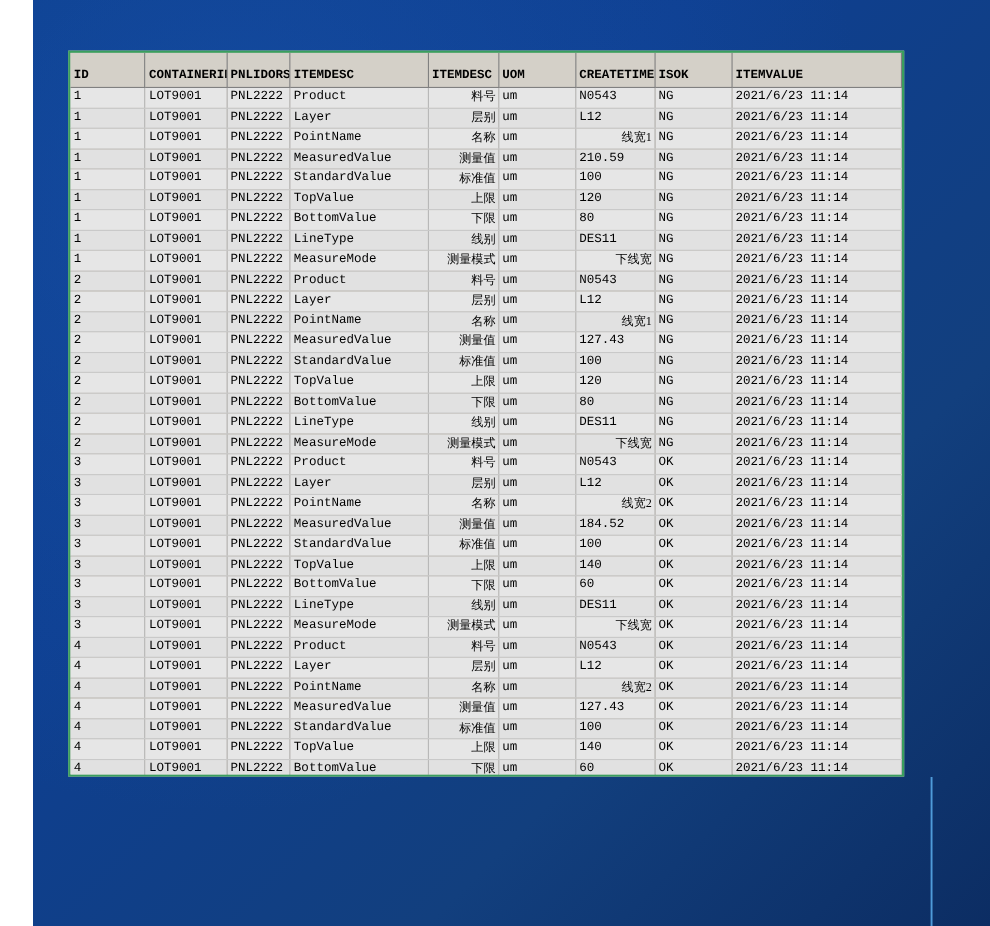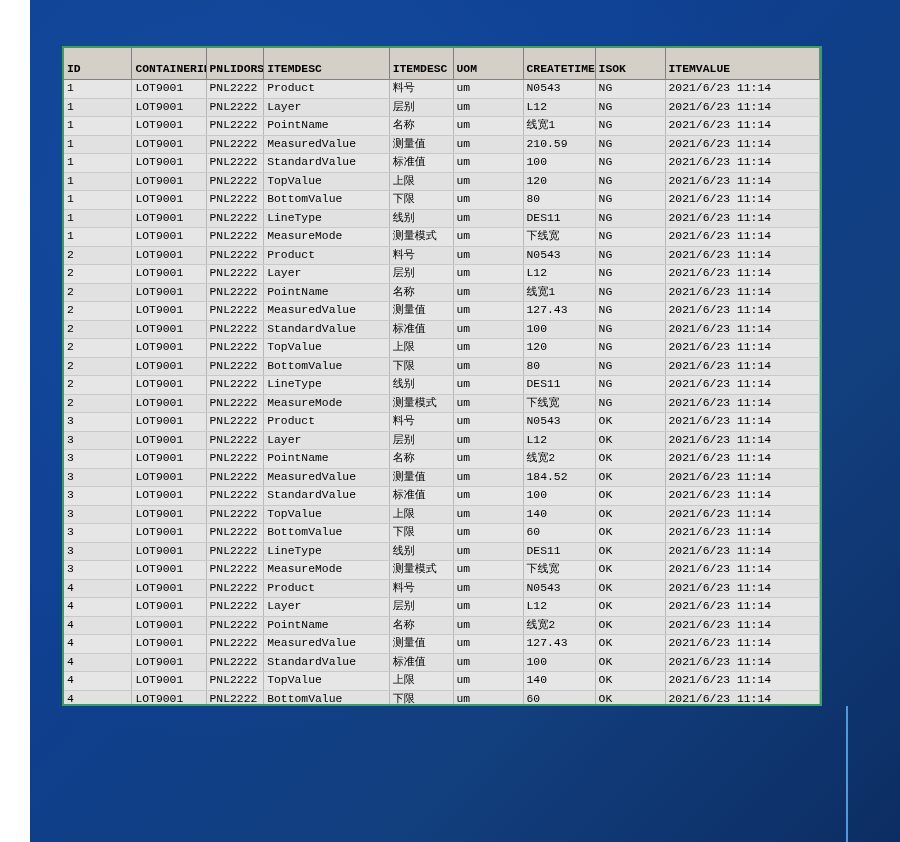--- a/index.html
+++ b/index.html
@@ -93,22 +93,23 @@
   .col-id      { width: 66px; }
   .col-cont    { width: 72px; }
   .col-pnl     { width: 56px; }
   .col-item    { width: 122px; }
   .col-desc    { width: 62px; }
   .col-uom     { width: 68px; }
   .col-val     { width: 70px; }
   .col-isok    { width: 68px; }
   .col-time    { width: 150px; }
   .cjk {
-    font-family: Liberation Mono, monospace;
+    font-family: Liberation Serif, serif;
     font-size: 11px;
+    text-align: right;
   }
 </style>
 </head>
 <body>
 
 <div id="root">
   <div class="slide-bg"></div>
   <div class="deco-line"></div>
 
   <div class="grid-frame">

